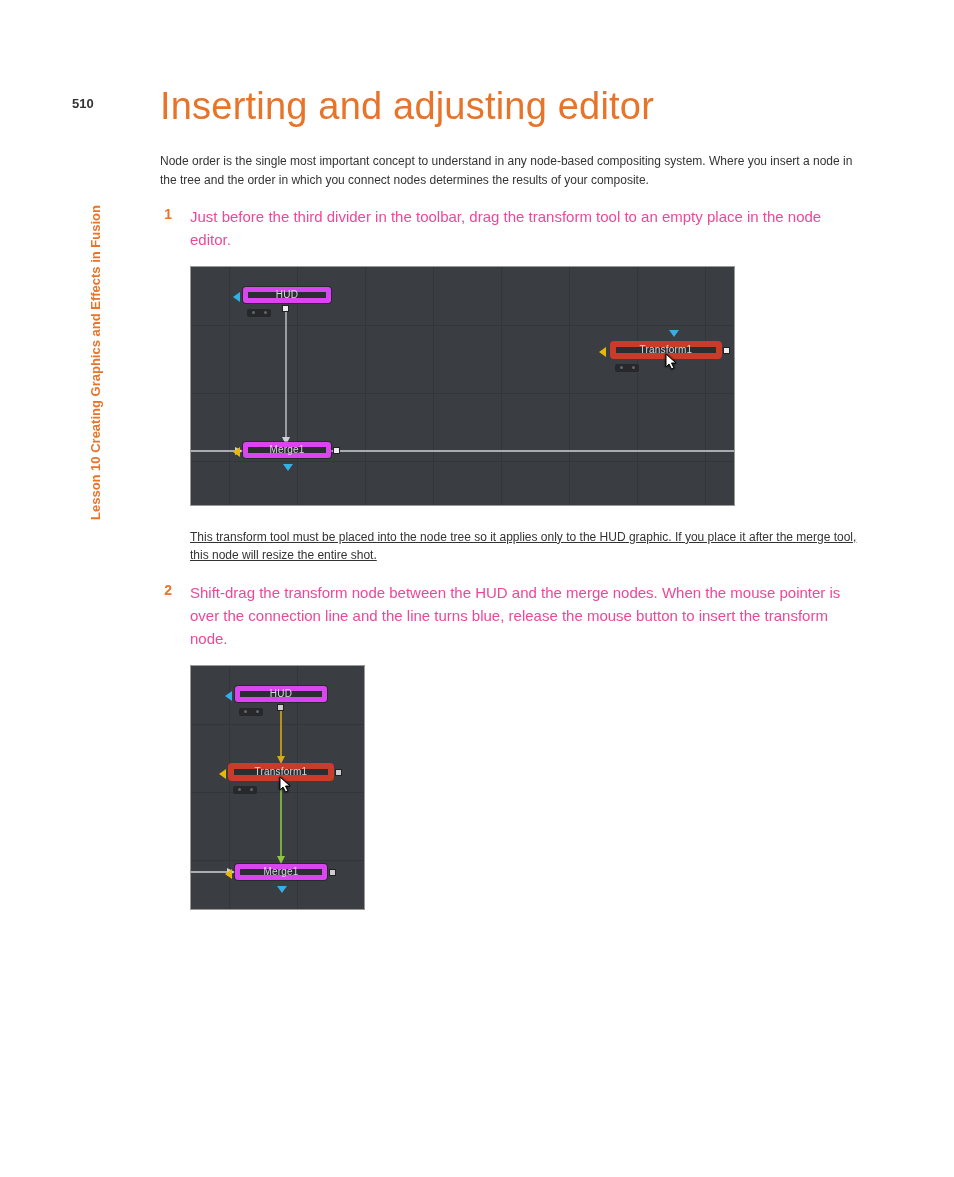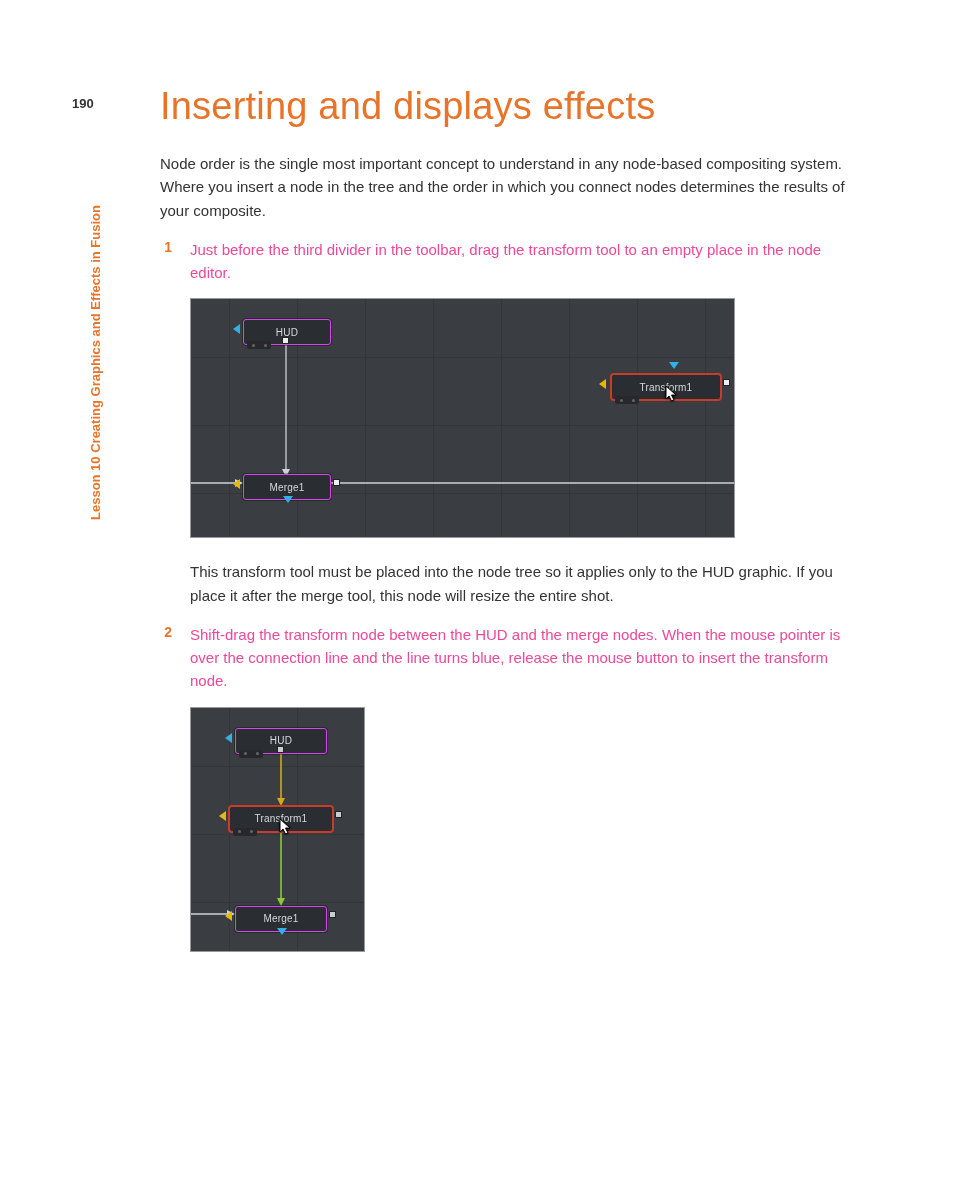--- a/index.html
+++ b/index.html
@@ -2,61 +2,61 @@
 <html><head>
 <meta charset="utf-8">
 <style>
   * { box-sizing: border-box; margin: 0; padding: 0; }
   html, body { width: 954px; background: #ffffff; font-family: "Helvetica Neue", Arial, sans-serif; color: #333; }
   .page { position: relative; width: 954px; min-height: 1177px; padding: 85px 90px 40px 160px; }
   .page-number { position: absolute; left: 72px; top: 96px; font-size: 13px; font-weight: 700; color: #333; }
   .sidebar { position: absolute; left: 88px; top: 155px; transform: rotate(-90deg); transform-origin: left top; font-size: 13px; font-weight: 600; color: #E8742A; white-space: nowrap; width: 370px; text-align: left; }
   h1 { font-size: 38px; font-weight: 400; color: #E8742A; margin-bottom: 24px; letter-spacing: 0.2px; }
   .content { max-width: 700px; }
-  p { font-size: 15px; line-height: 1.55; color: #333; margin-bottom: 16px; }
+  p { font-size: 12px; line-height: 1.55; color: #333; margin-bottom: 16px; }
   .step { display: flex; gap: 18px; margin-bottom: 10px; }
   .step-num { font-size: 14px; font-weight: 700; color: #E8742A; min-width: 12px; text-align: right; margin-top:1px;}
   .step-text { flex: 1; font-size: 15px; line-height: 1.55; color: #ec4899; }
   .figure { margin: 14px 0 22px 30px; }
   .node-editor { background: #3a3d42; border: 1px solid #999; position: relative; }
   .fig1 { width: 545px; height: 240px; }
   .fig2 { width: 175px; height: 245px; }
   .grid-bg::before {
     content:""; position:absolute; inset:0;
     background-image:
       linear-gradient(#32353a 1px, transparent 1px),
       linear-gradient(90deg, #32353a 1px, transparent 1px);
     background-size: 68px 68px;
     background-position: -30px -10px;
   }
   .node {
-    position: absolute; height: 26px; border-radius: 3px;
-    background: #2a2d32; border: 1px solid #d946ef;
+    position: absolute; height: 16px; border-radius: 3px;
+    background: #2a2d32; border: 5px solid #d946ef;
     display: flex; align-items: center; justify-content: center;
     font-size: 10px; color: #d5d8dc; letter-spacing: 0.2px;
     box-shadow: 0 0 0 1px rgba(0,0,0,.3);
   }
   .node.sel { border-color: #c93c2a; box-shadow: 0 0 0 1px #c93c2a; text-align: right; }
   .port { position: absolute; width:7px; height:7px; background:#ccc; border:1px solid #222;}
   .tri { position:absolute; width:0; height:0; border-style:solid; }
   .tri.left  { border-width: 5px 7px 5px 0; border-color: transparent; }
   .tri.down  { border-width: 7px 5px 0 5px; border-color: transparent; }
   .cursor { position:absolute; width:14px; height:18px; }
   .cursor svg { filter: drop-shadow(0 0 1px #000); }
 </style>
 </head>
 <body>
 
 <div class="page">
 
-  <div class="page-number">190</div>
+  <div class="page-number">510</div>
 
   <div class="sidebar" style="top:520px;">Lesson 10    Creating Graphics and Effects in Fusion</div>
 
-  <h1>Inserting and displays effects</h1>
+  <h1>Inserting and adjusting editor</h1>
 
   <div class="content">
 
     <p>Node order is the single most important concept to understand in any node-based compositing system. Where you insert a node in the tree and the order in which you connect nodes determines the results of your composite.</p>
 
     <div class="step">
       <div class="step-num">1</div>
       <div class="step-text">Just before the third divider in the toolbar, drag the transform tool to an empty place in the node editor.</div>
     </div>
 
@@ -100,21 +100,21 @@
 
         <span class="tri left" style="left:42px; top:180px; border-right-color:#e6b80a;"></span>
         <div class="node" style="left:52px; top:175px; width:88px;">
           <span>Merge1</span>
         </div>
         <span class="port" style="left:142px; top:180px; background:#eee;"></span>
         <span class="tri down" style="left:92px; top:197px; border-top-color:#33b0e5;"></span>
       </div>
     </div>
 
-    <p style="margin-left:30px;">This transform tool must be placed into the node tree so it applies only to the HUD graphic. If you place it after the merge tool, this node will resize the entire shot.</p>
+    <p style="margin-left:30px;text-decoration:underline;">This transform tool must be placed into the node tree so it applies only to the HUD graphic. If you place it after the merge tool, this node will resize the entire shot.</p>
 
     <div class="step">
       <div class="step-num">2</div>
       <div class="step-text">Shift-drag the transform node between the HUD and the merge nodes. When the mouse pointer is over the connection line and the line turns blue, release the mouse button to insert the transform node.</div>
     </div>
 
     <div class="figure">
       <div class="node-editor grid-bg fig2">
         <svg style="position:absolute; inset:0; width:100%; height:100%;">
 

